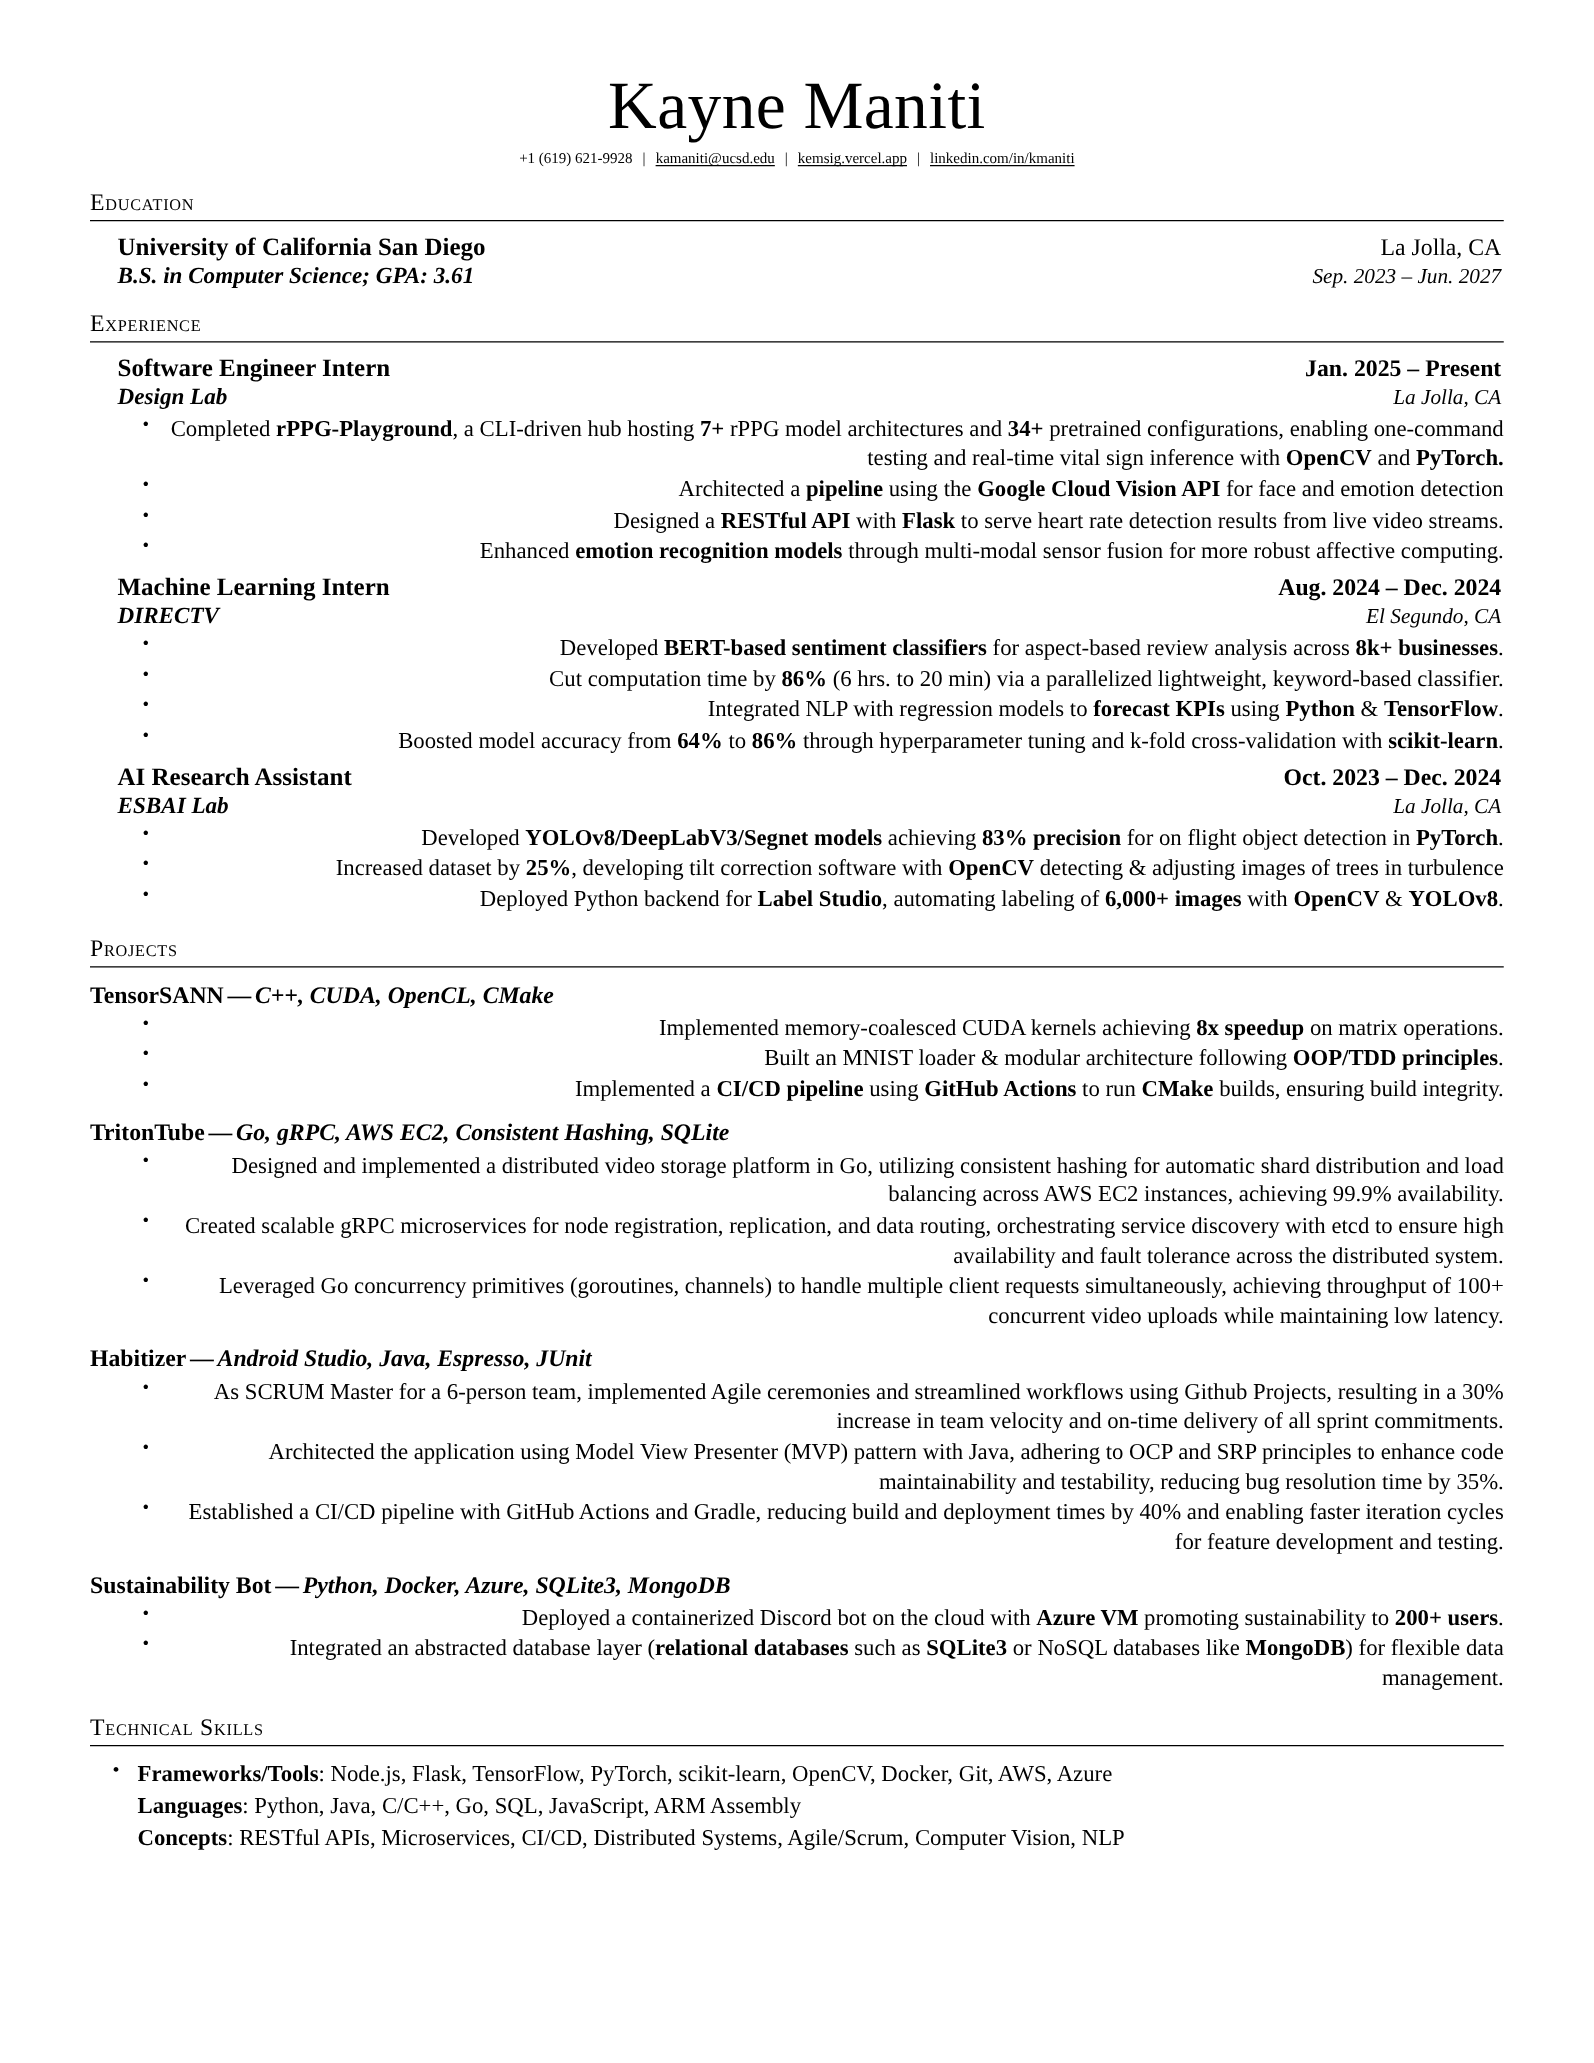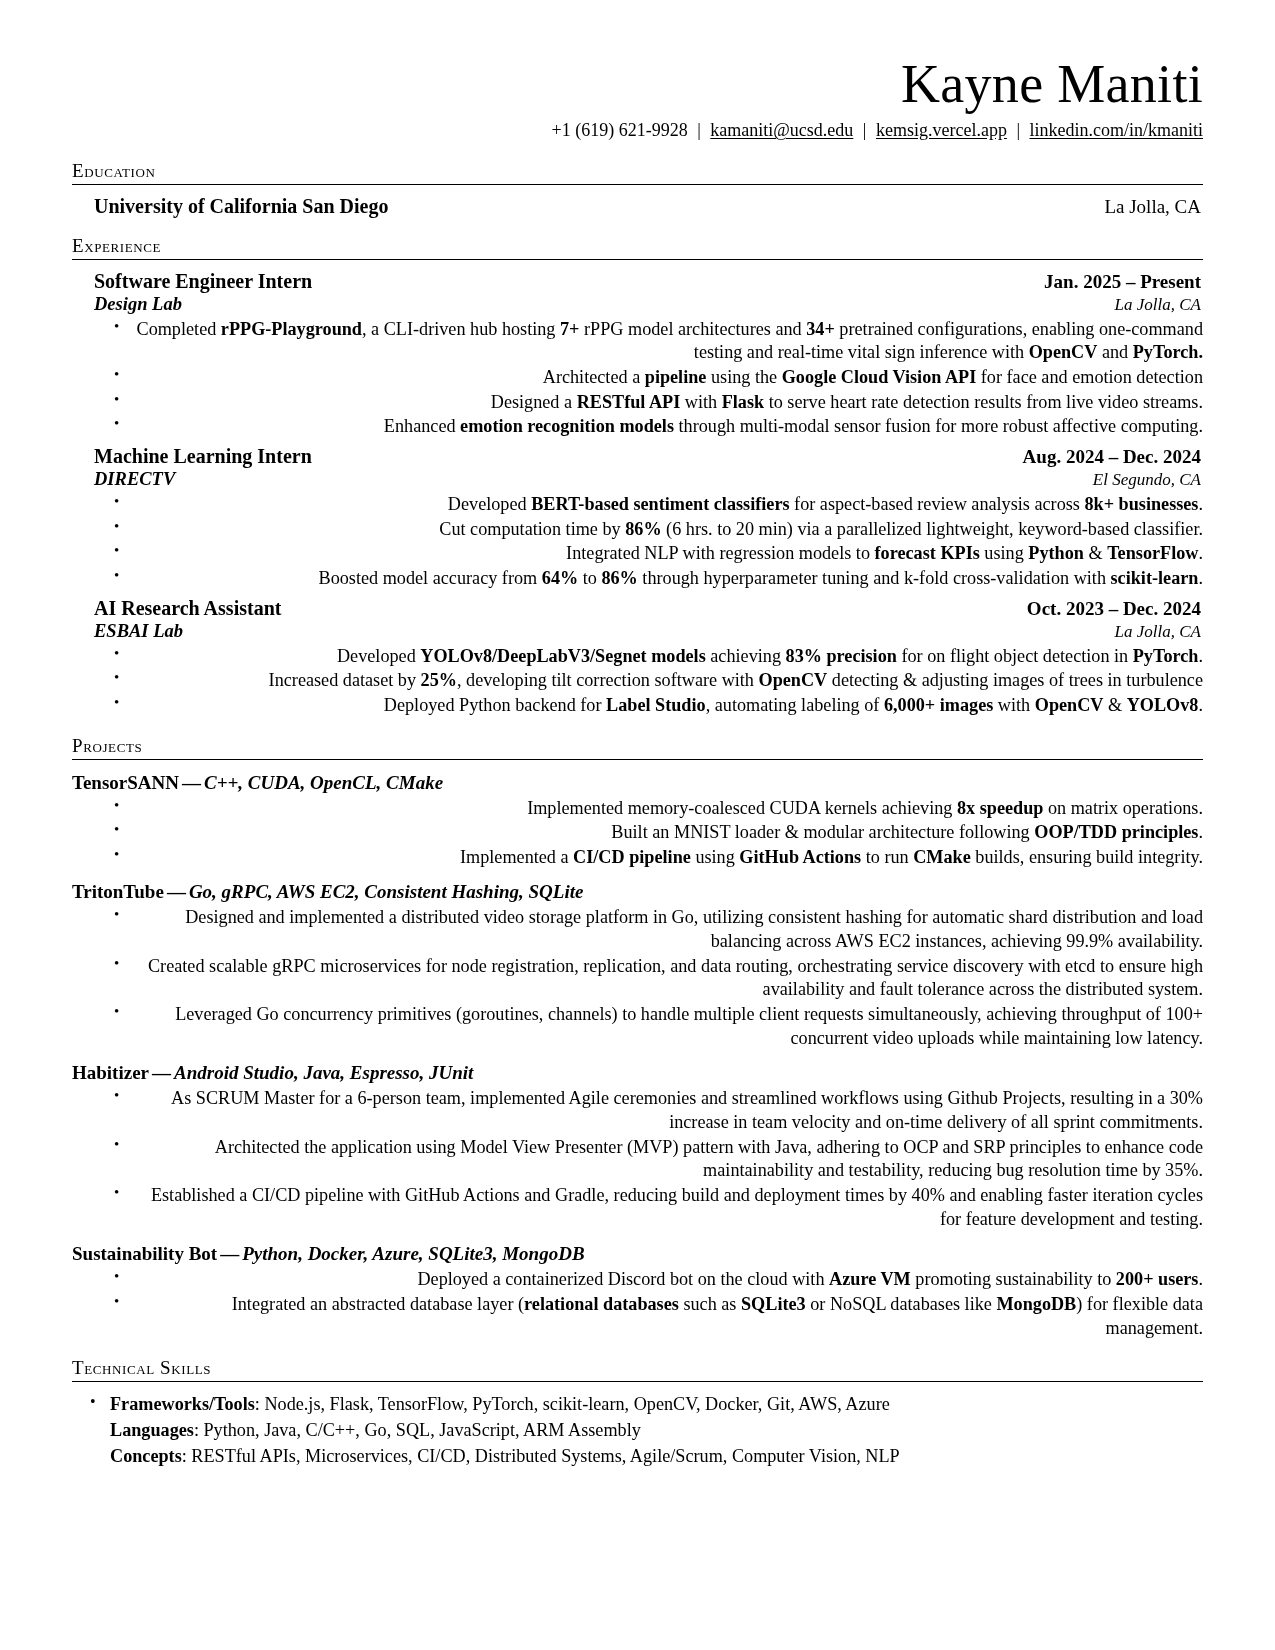--- a/index.html
+++ b/index.html
@@ -16,30 +16,30 @@
   }
   .page {
     width: 1275px;
     min-height: 1650px;
     box-sizing: border-box;
     padding: 48px 72px 40px 72px;
     background: #fff;
   }
 
   
-  .hdr { text-align: right; margin-bottom: 6px; }
+  .hdr { text-align: center; margin-bottom: 6px; }
   .hdr-name {
     font-size: 54px;
     line-height: 1.06;
     font-weight: normal;
     letter-spacing: 0.3px;
     margin: 8px 0 6px 0;
   }
   .hdr-contact {
-    font-size: 18px;
+    font-size: 12px;
     line-height: 1.3;
     margin-bottom: 2px;
   }
   .hdr-contact .sep { padding: 0 5px; }
   .ulink { text-decoration: underline; text-underline-offset: 2px; }
 
   
   .section-head {
     font-variant: small-caps;
     font-size: 19px;
@@ -145,20 +145,24 @@
   </div>
 
   <div class="section-head">Education</div>
   <div class="rule"></div>
   <div>
     <div class="entry edu">
       <div class="entry-row top">
         <span class="e-title">University of California San Diego</span>
         <span class="e-date">La Jolla, CA</span>
       </div>
+      <div class="entry-row">
+        <span class="e-sub">B.S. in Computer Science; GPA: 3.61</span>
+        <span class="e-loc">Sep. 2023 – Jun. 2027</span>
+      </div>
     </div>
   </div>
 
   <div class="section-head">Experience</div>
   <div class="rule"></div>
   <div id="experience-list">
       <div>
         <div class="entry">
           <div class="entry-row top">
             <span class="e-title">Software Engineer Intern</span>

